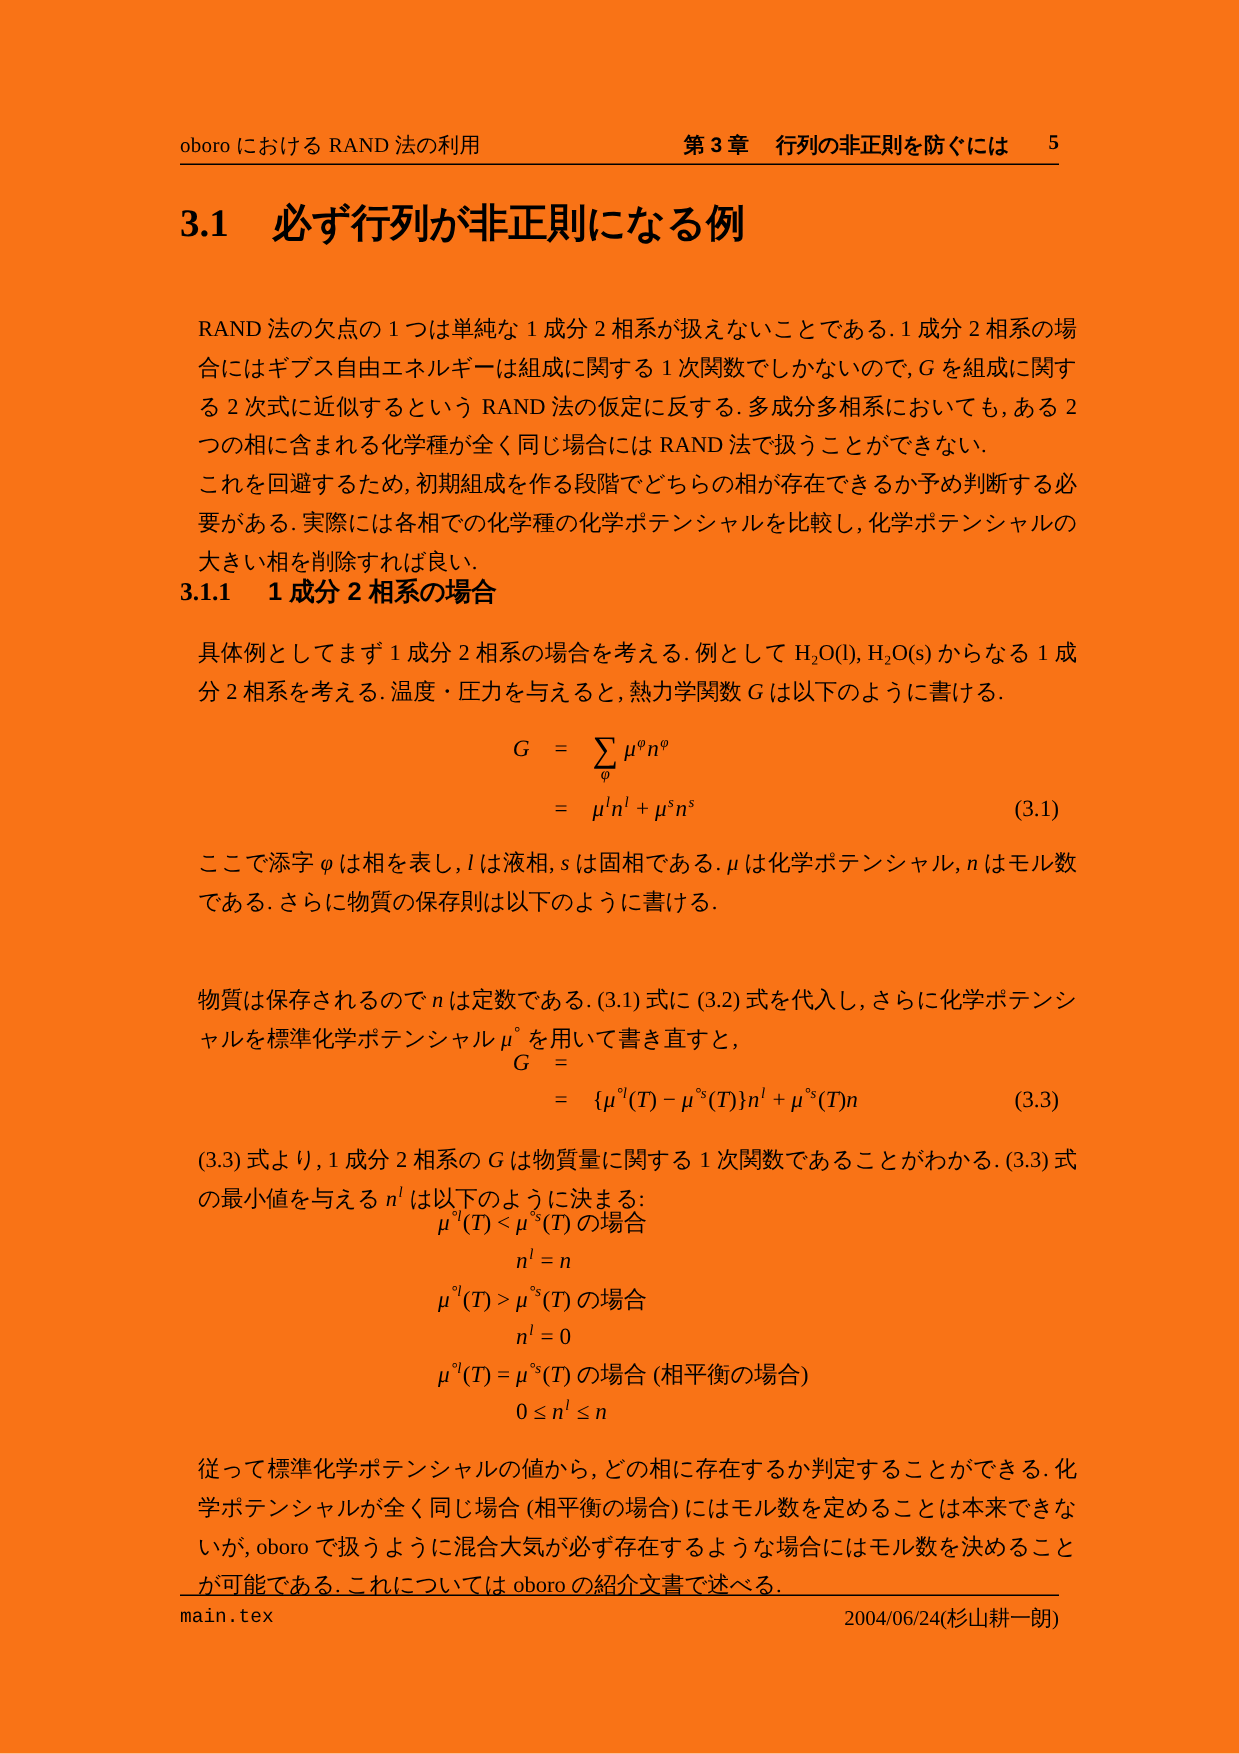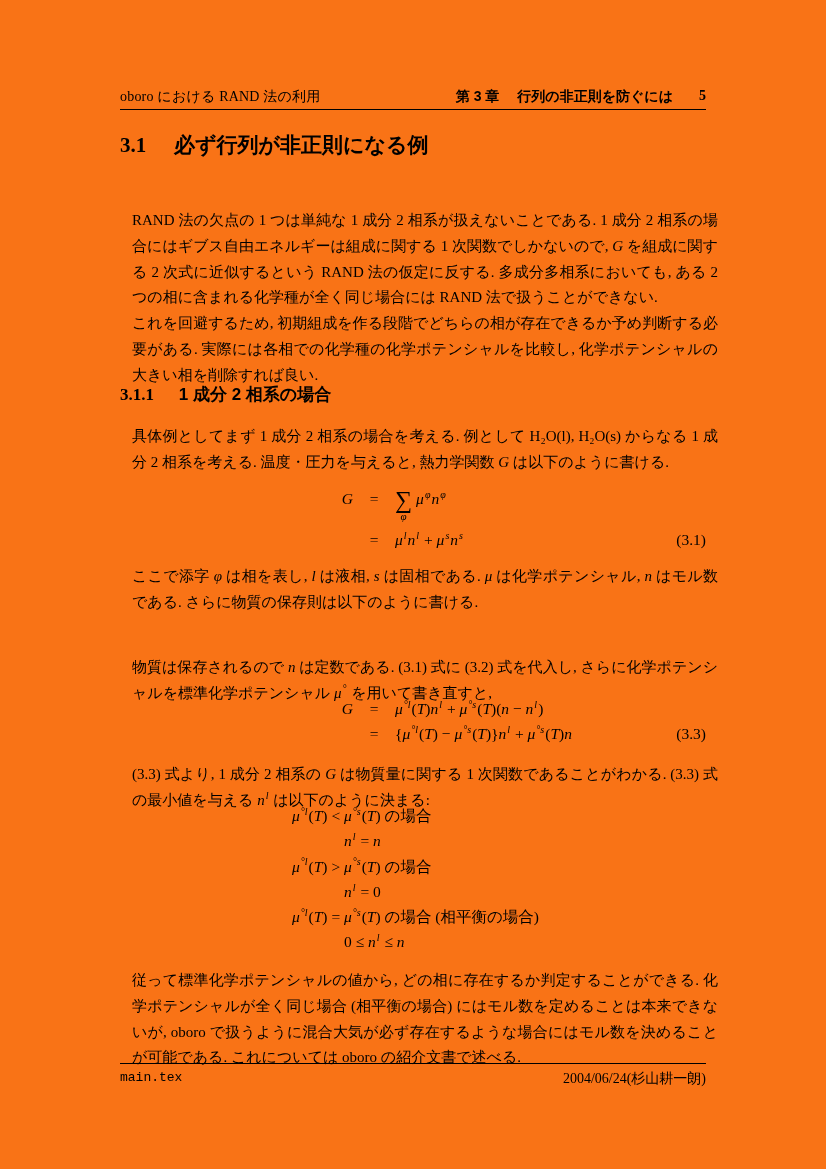--- a/index.html
+++ b/index.html
@@ -10,21 +10,21 @@
   
   .header{top:84px;height:22px;border-bottom:1px solid #000;display:flex;
           justify-content:space-between;align-items:flex-end;padding-bottom:3px;font-size:14px;}
   .h-left{font-weight:normal;letter-spacing:0.2px;}
   .h-right{font-family:"Liberation Sans","DejaVu Sans",sans-serif;font-weight:bold;display:flex;}
   .h-chap{margin-right:18px;}
   .h-page{margin-left:26px;font-family:"Liberation Serif",serif;}
 
   
   .section{top:131px;margin:0;font-family:"Liberation Sans","DejaVu Sans",sans-serif;
-           font-size:21px;font-weight:bold;}
+           font-size:26px;font-weight:bold;}
   .section .sec-num{font-family:"Liberation Serif",serif;margin-right:22px;}
   .subsection{top:383px;margin:0;font-family:"Liberation Sans","DejaVu Sans",sans-serif;
               font-size:17px;font-weight:bold;}
   .subsection .sec-num{font-family:"Liberation Serif",serif;margin-right:20px;}
 
   
   .body{margin:12px;line-height:25.8px;text-align:justify;}
   .mi{font-style:italic;font-family:"Liberation Serif",serif;}
   sup.msup{font-style:italic;font-size:10px;line-height:0;margin-left:1px;margin-right:1px;}
 
@@ -100,21 +100,20 @@
 
   <p class="abs body" style="top:552px">ここで添字 <span class="mi">φ</span> は相を表し, <span class="mi">l</span> は液相, <span class="mi">s</span> は固相である. <span class="mi">μ</span> は化学ポテンシャル, <span class="mi">n</span> はモル数である. さらに物質の保存則は以下のように書ける.</p>
 
 
   <p class="abs body" style="top:643px">物質は保存されるので <span class="mi">n</span> は定数である. (3.1) 式に (3.2) 式を代入し, さらに化学ポテンシャルを標準化学ポテンシャル <span class="mi">μ</span><sup class="msup">°</sup> を用いて書き直すと,</p>
 
   <div class="abs equation" style="top:696px">
     <div class="eqrow">
       <span class="eq-lhs"><span class="mi">G</span></span>
       <span class="eq-rel">=</span>
-      <span class="eq-rhs"><span class="mi">μ</span><sup class="msup">°l</sup>(<span class="mi">T</span>)<span class="mi">n</span><sup class="msup">l</sup> + <span class="mi">μ</span><sup class="msup">°s</sup>(<span class="mi">T</span>)(<span class="mi">n</span> − <span class="mi">n</span><sup class="msup">l</sup>)</span>
     </div>
     <div class="eqrow">
       <span class="eq-lhs"></span>
       <span class="eq-rel">=</span>
       <span class="eq-rhs">{<span class="mi">μ</span><sup class="msup">°l</sup>(<span class="mi">T</span>) − <span class="mi">μ</span><sup class="msup">°s</sup>(<span class="mi">T</span>)}<span class="mi">n</span><sup class="msup">l</sup> + <span class="mi">μ</span><sup class="msup">°s</sup>(<span class="mi">T</span>)<span class="mi">n</span></span>
       <span class="eqnum">(3.3)</span>
     </div>
   </div>
 
   <p class="abs body" style="top:750px">(3.3) 式より, 1 成分 2 相系の <span class="mi">G</span> は物質量に関する 1 次関数であることがわかる. (3.3) 式の最小値を与える <span class="mi">n</span><sup class="msup">l</sup> は以下のように決まる:</p>

